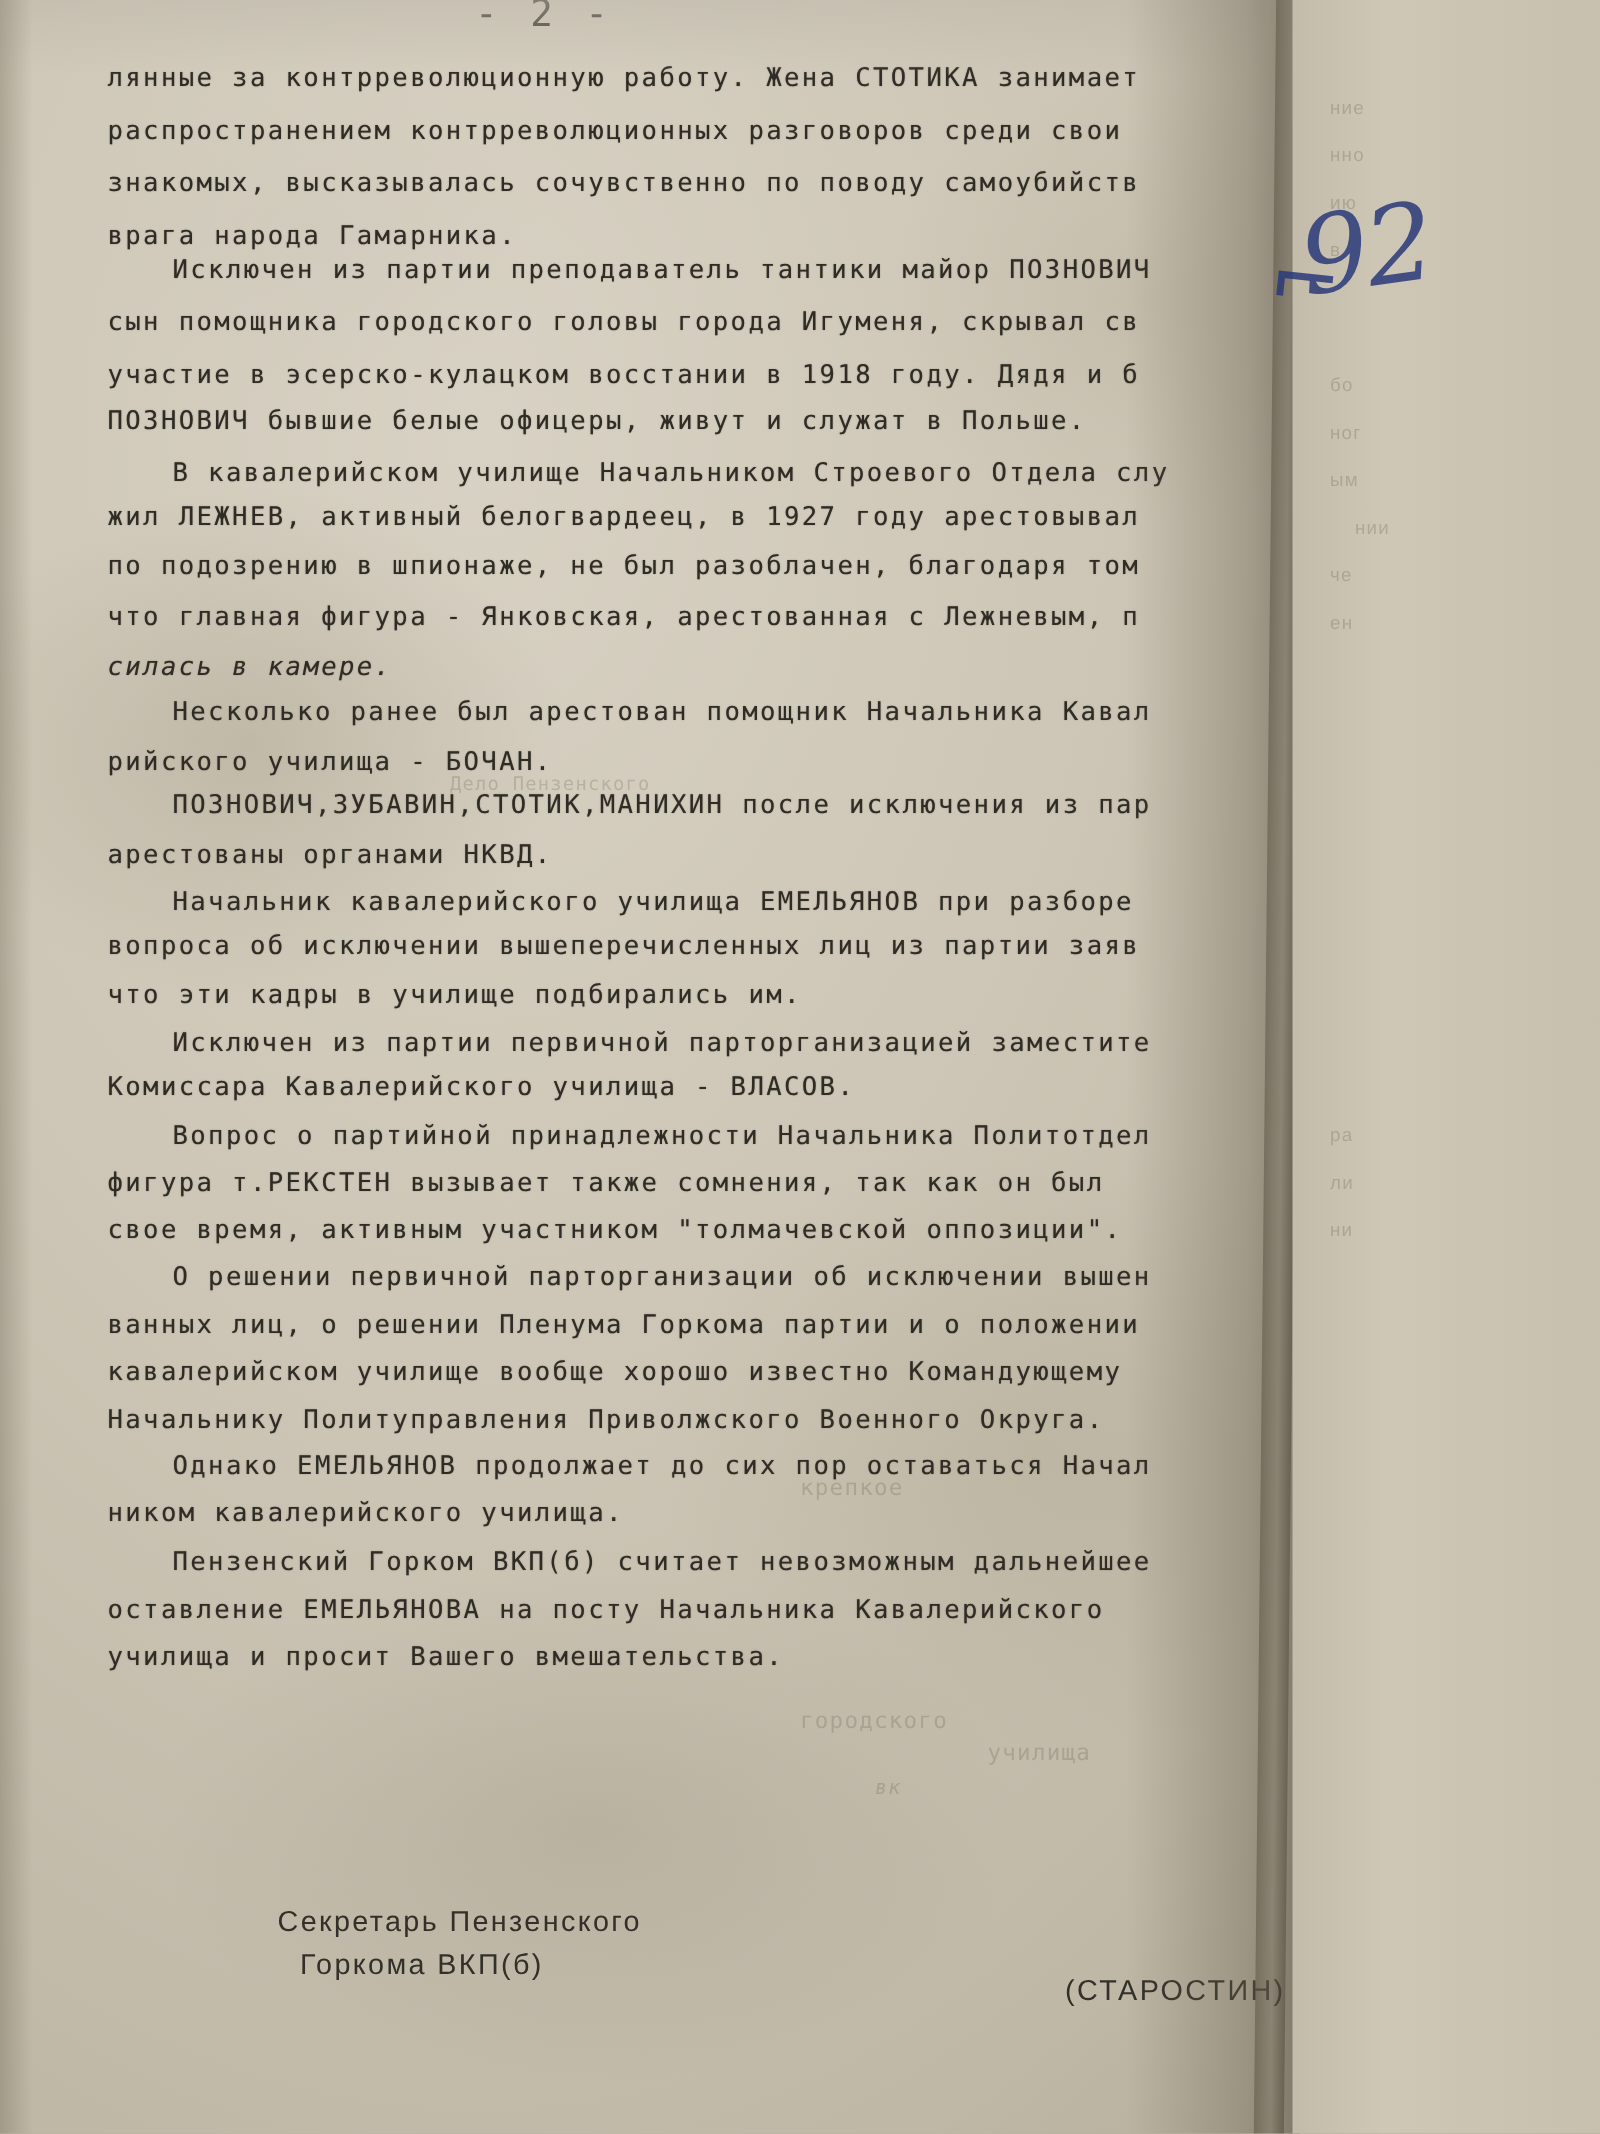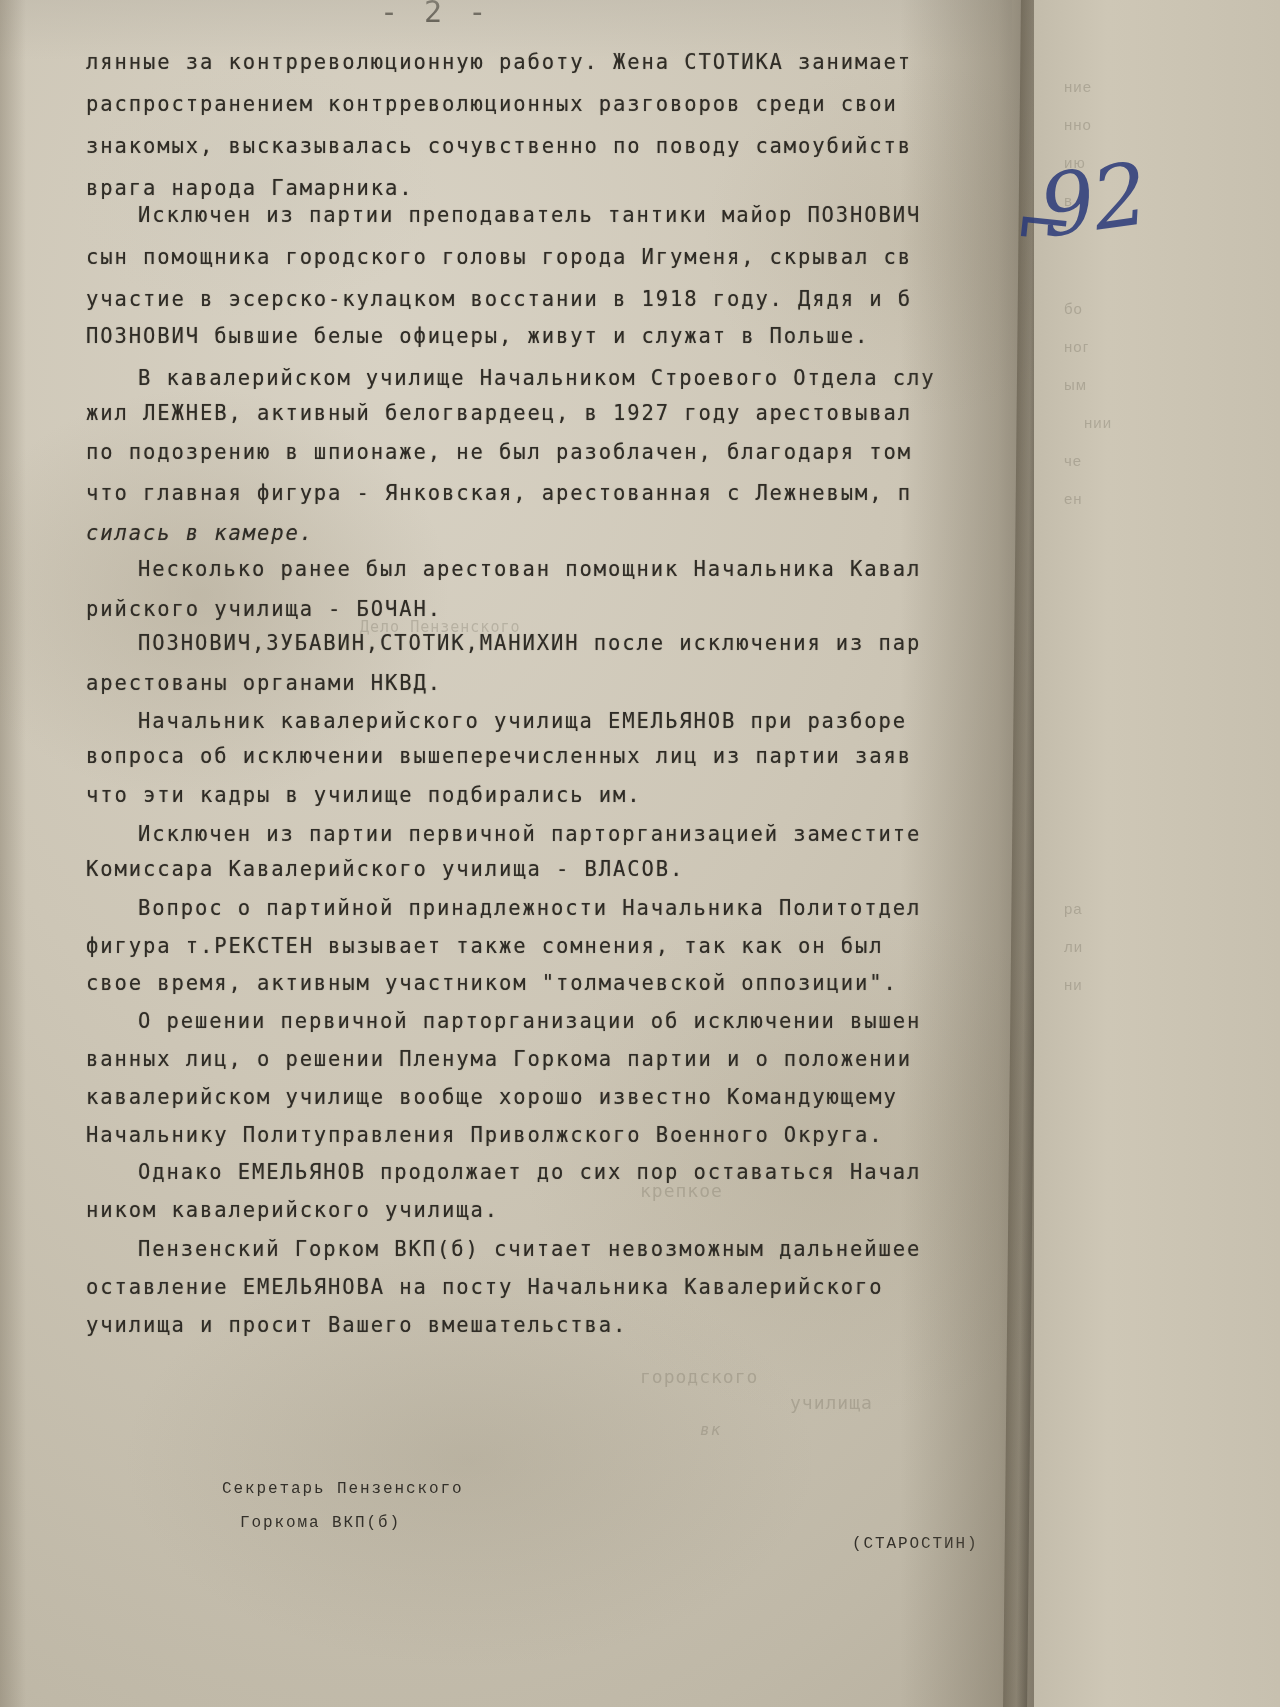--- a/index.html
+++ b/index.html
@@ -118,23 +118,24 @@
     top: 26px;
     font-size: 70px;
     transform: rotate(14deg);
   }
 
   
   .sig {
     position: absolute;
     white-space: nowrap;
     color: #33302a;
-    font-size: 16px;
+    font-size: 23px;
     letter-spacing: 1.9px;
-    font-family: Liberation Mono, monospace;
+    font-family: Liberation Sans, sans-serif;
+    margin-top: 44px;
   }
 </style>
 </head>
 <body>
 
 <div id="page">
 
   <div class="stain s5"></div>
   <div class="stain s1"></div>
   <div class="stain s2"></div>

